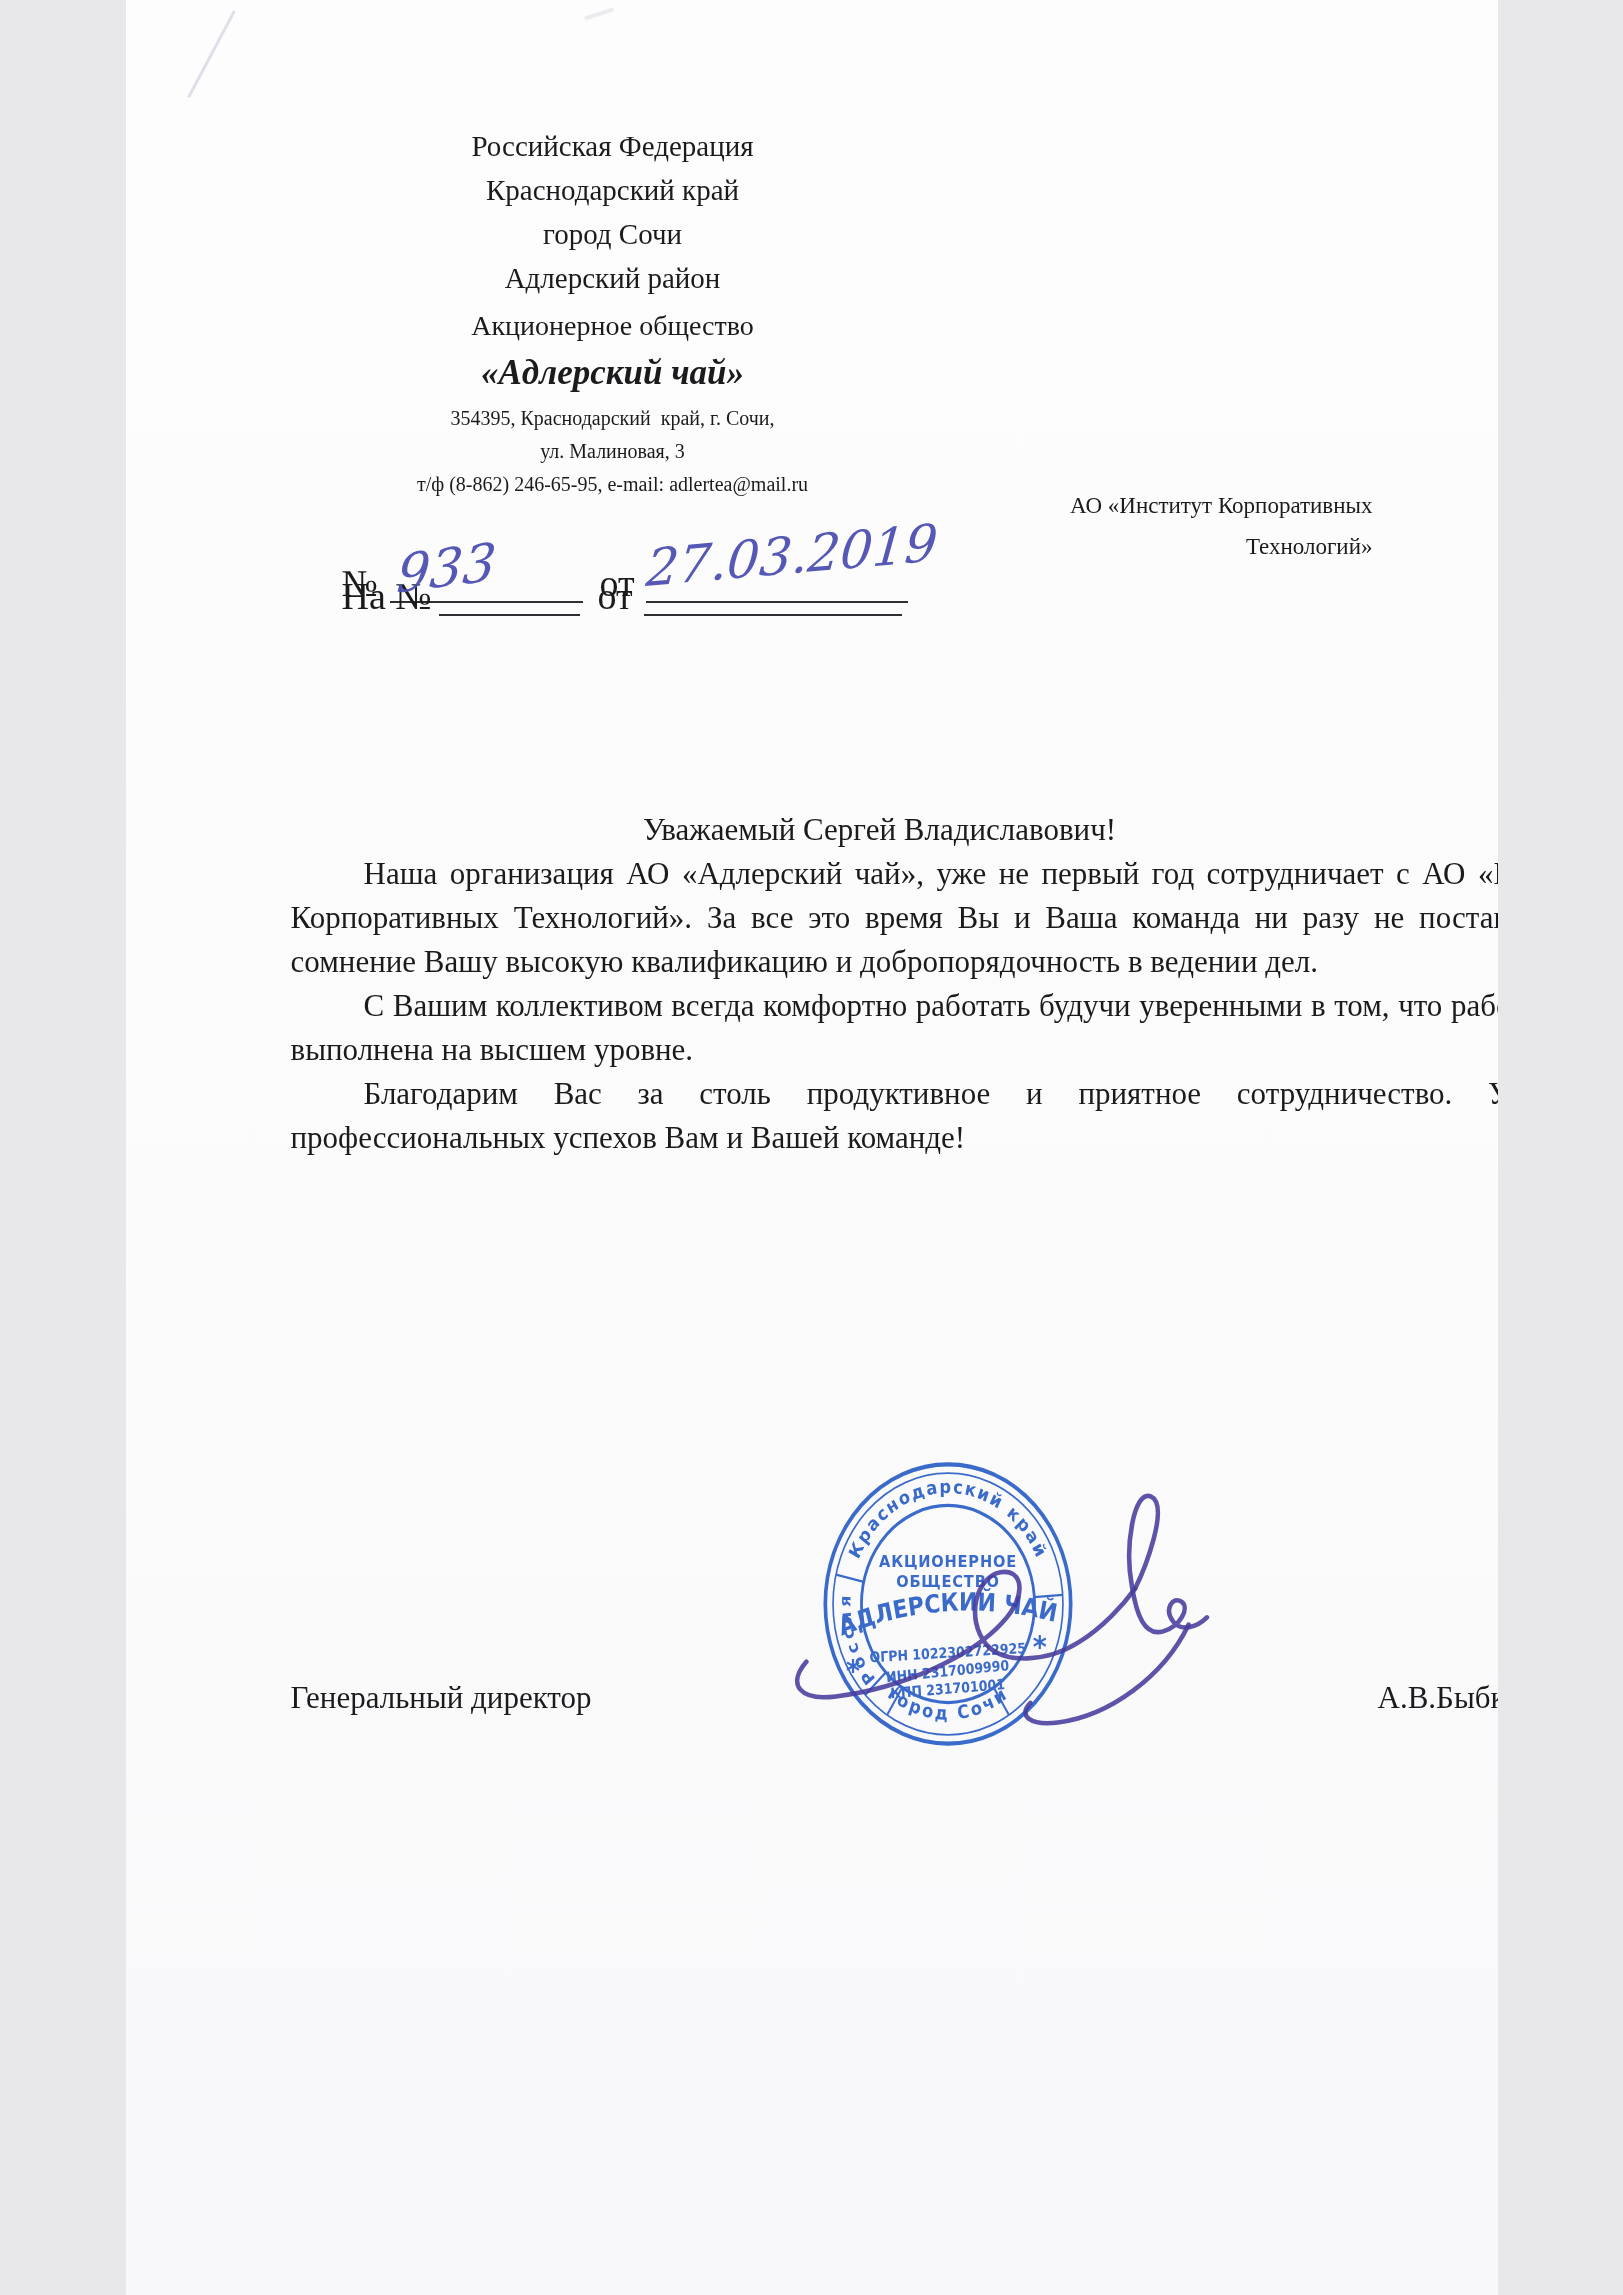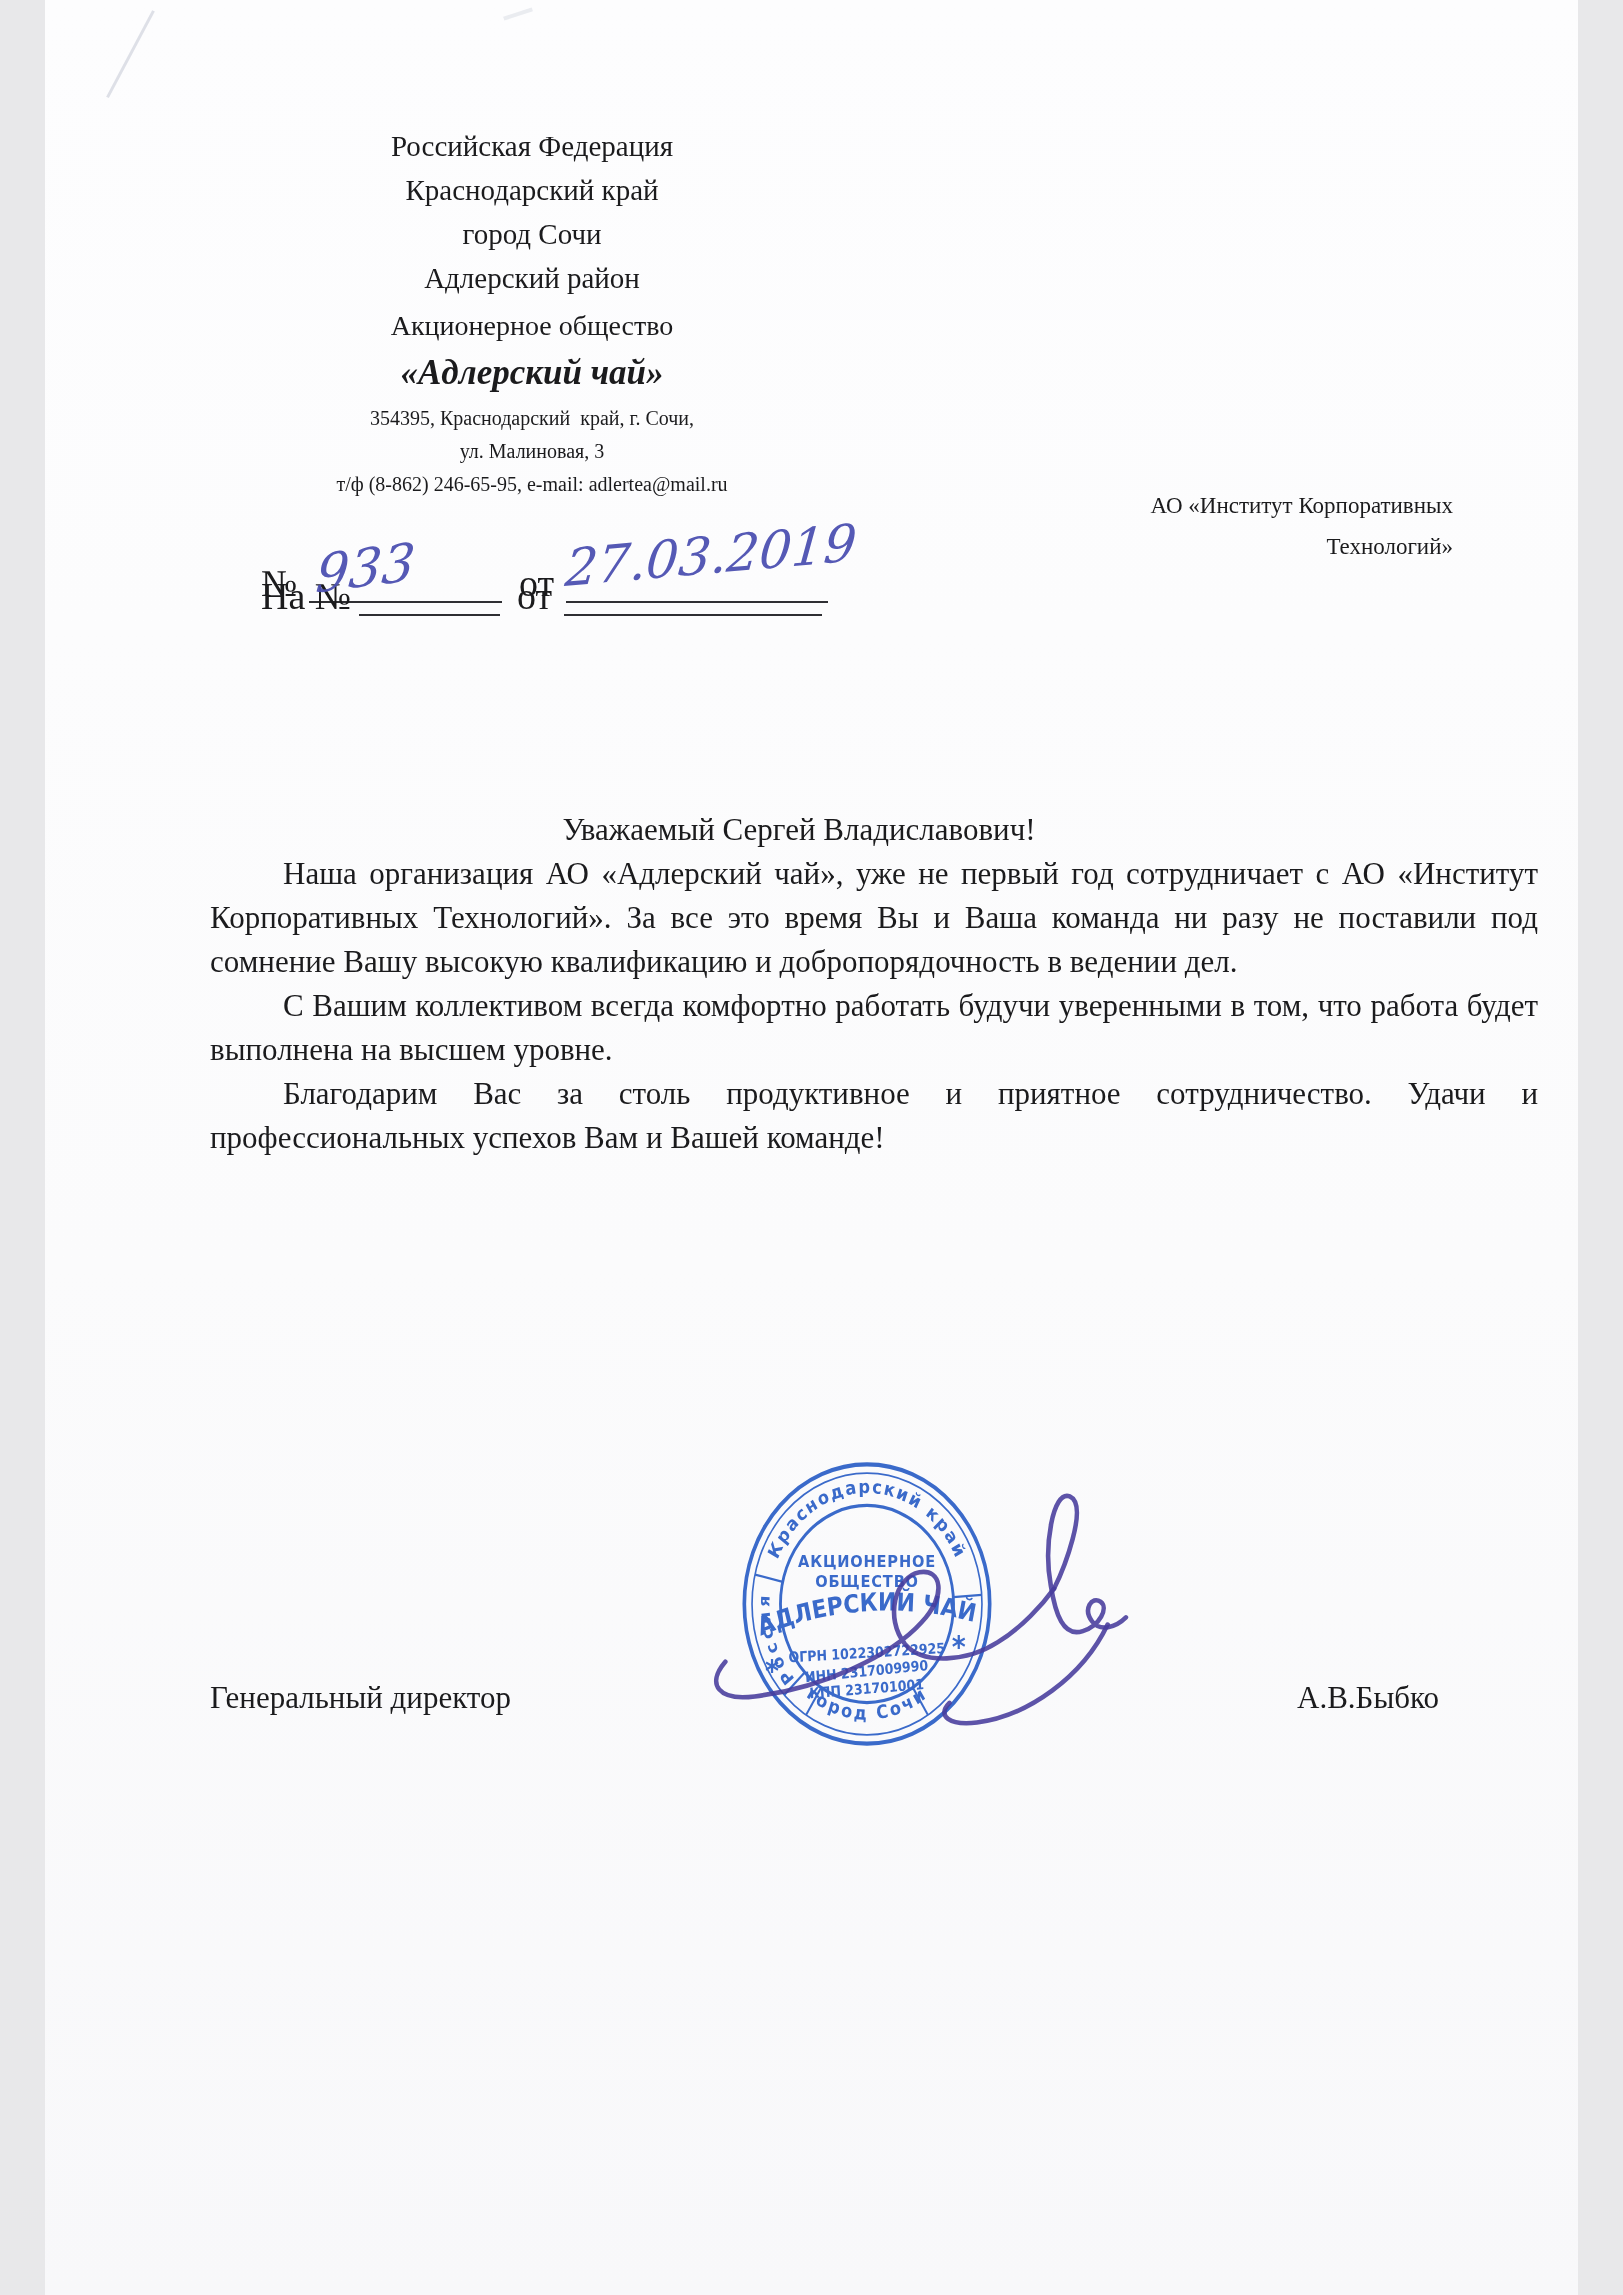--- a/index.html
+++ b/index.html
@@ -1,18 +1,18 @@
 <!DOCTYPE html>
 <html style="font-size:10.5px"><head>
 <meta charset="utf-8">
 <style>
   html, body { margin: 0; padding: 0; background: #e8e8ea; }
   .page {
     position: relative;
-    width: 1533px;
+    width: 1372px;
     height: 2295px;
     margin: 0 auto;
     background: linear-gradient(180deg, #fdfdfe 0%, #fbfbfc 55%, #f8f8fa 100%);
     overflow: hidden;
     font-family: "Liberation Serif", serif;
     color: #1b1b1d;
   }
 
   
   .org-block {

